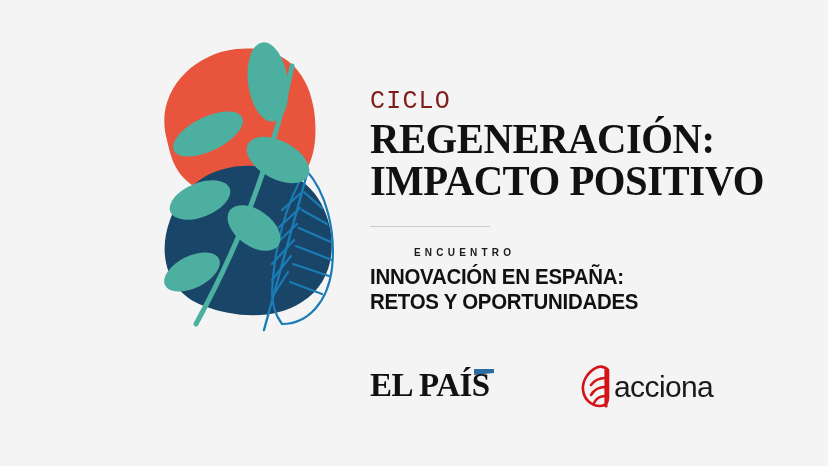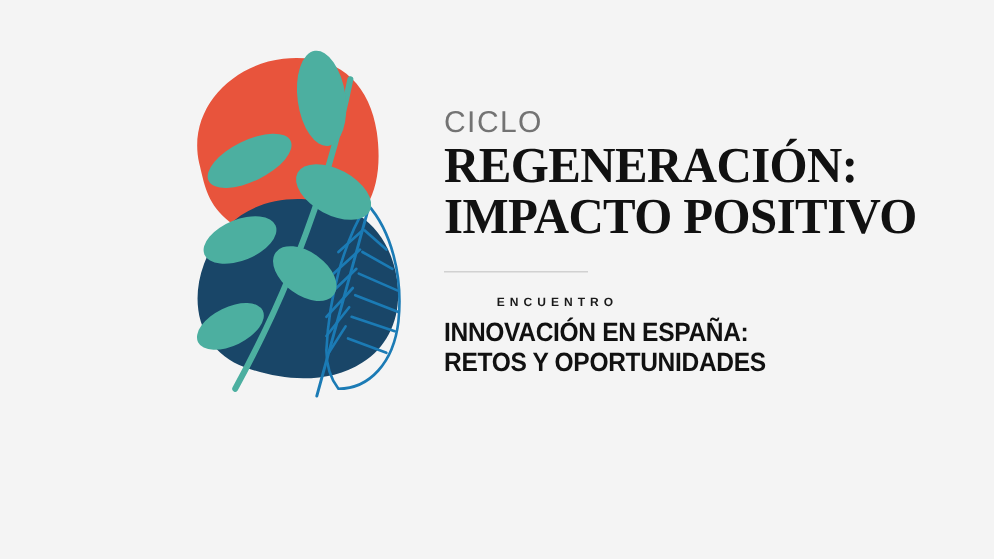--- a/index.html
+++ b/index.html
@@ -35,25 +35,25 @@
   }
 
   
   #text-block {
     position: absolute;
     left: 370px;
     top: 88px;
     width: 420px;
   }
   .eyebrow {
-    font-family: Liberation Sans, sans-serif;
+    font-family: Liberation Mono, monospace;
     font-size: 25px;
     line-height: 28px;
     letter-spacing: 1.2px;
-    color: #737373;
+    color: #7f1d1d;
     font-weight: 400;
     margin: 0 0 2px 0;
   }
   .title-line {
     font-family: "Liberation Serif", serif;
     font-weight: 700;
     font-size: 42px;
     line-height: 42px;
     letter-spacing: -0.5px;
     color: #111111;
@@ -178,14 +178,44 @@
     <div class="title-line">REGENERACIÓN:</div>
     <div class="title-line">IMPACTO POSITIVO</div>
 
     <div id="divider"></div>
 
     <div class="kicker">ENCUENTRO</div>
     <div class="sub-line">INNOVACIÓN EN ESPAÑA:</div>
     <div class="sub-line">RETOS Y OPORTUNIDADES</div>
   </div>
 
+  <div id="logo-row">
+
+    <div id="logo-elpais">
+      <svg viewBox="0 0 145 40" xmlns="http://www.w3.org/2000/svg">
+
+        <polygon points="104,5 124,5 124,9 104,11" fill="#2b6ca3"></polygon>
+        <text x="0" y="32" font-family="'Liberation Serif', serif" font-weight="700" font-size="33" letter-spacing="-0.5" fill="#111111">EL PAÍS</text>
+      </svg>
+    </div>
+
+    <div id="logo-acciona">
+      <svg viewBox="0 0 150 48" xmlns="http://www.w3.org/2000/svg">
+
+        <g stroke="#d51317" fill="none" stroke-width="2.6" stroke-linecap="round" stroke-linejoin="round">
+          <path d="M20 5
+                   C 10 9, 4 19, 5 28
+                   C 6 37, 13 44, 22 44
+                   C 27 44, 30 41, 30 36
+                   L 30 8
+                   C 27 5, 24 4, 20 5 Z"></path>
+          <path d="M28 8 L 28 44" stroke-width="3.2"></path>
+          <path d="M27 16 C 21 16, 16 19, 13 23"></path>
+          <path d="M27 25 C 21 25, 16 28, 13 33"></path>
+          <path d="M27 34 C 22 34, 18 37, 16 41"></path>
+        </g>
+        <text x="36" y="35" font-family="'Liberation Sans', sans-serif" font-weight="400" font-size="30" letter-spacing="-0.6" fill="#1a1a1a">acciona</text>
+      </svg>
+    </div>
+
+  </div>
 
 </div>
 
 </body></html>

